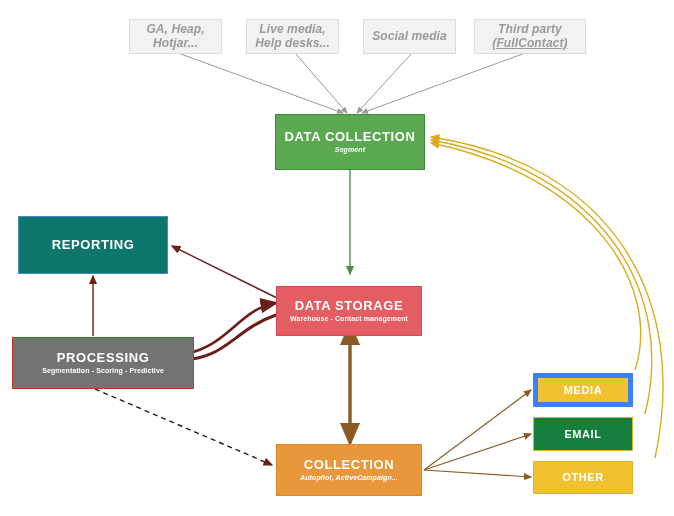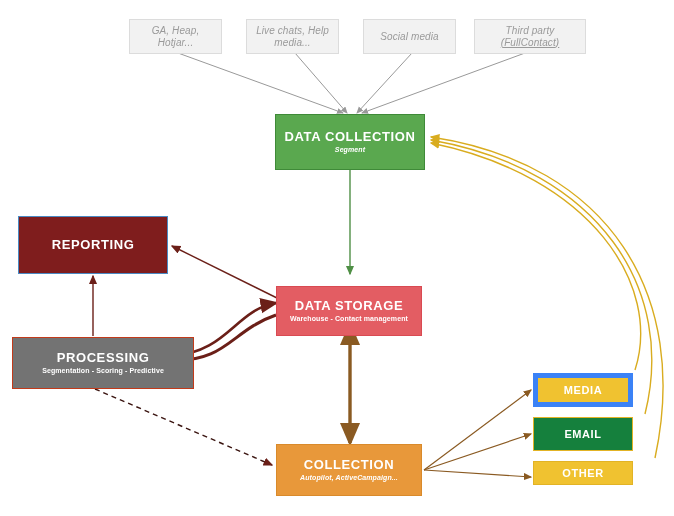--- a/index.html
+++ b/index.html
@@ -30,25 +30,25 @@
     flex-direction: column;
     align-items: center;
     justify-content: center;
     text-align: center;
     line-height: 1.15;
   }
   .src-node {
     background: #f2f2f2;
     border: 1px solid #dcdcdc;
     color: #9a9a9a;
-    font-size: 10px;
+    font-size: 12px;
     font-style: italic;
-    font-weight: normal;
+    font-weight: bold;
     letter-spacing: 0.1px;
-    padding: 11px 4px;
+    padding: 4px 4px;
   }
   .src-node .underline {
     text-decoration: underline;
   }
   .stage {
     color: #ffffff;
   }
   .stage .title {
     font-size: 13px;
     font-weight: bold;
@@ -123,35 +123,35 @@
 
     <path d="M635,370 C662,286 592,176 431,143" stroke="#d9ac1f" stroke-width="1.4" fill="none" marker-end="url(#ar-yellow)"></path>
     <path d="M645,414 C676,290 600,170 431,140" stroke="#d9ac1f" stroke-width="1.4" fill="none" marker-end="url(#ar-yellow)"></path>
     <path d="M655,458 C690,296 610,164 431,137" stroke="#d9ac1f" stroke-width="1.4" fill="none" marker-end="url(#ar-yellow)"></path>
   </svg>
 
   <div class="node src-node" style="left:129px; top:19px; width:93px; height:35px;">
     <span>GA, Heap, Hotjar...</span>
   </div>
   <div class="node src-node" style="left:246px; top:19px; width:93px; height:35px;">
-    <span>Live chats, Help media...</span>
+    <span>Live media, Help desks...</span>
   </div>
-  <div class="node src-node" style="left:363px; top:19px; width:93px; height:35px;justify-content:flex-end;">
+  <div class="node src-node" style="left:363px; top:19px; width:93px; height:35px;">
     <span>Social media</span>
   </div>
   <div class="node src-node" style="left:474px; top:19px; width:112px; height:35px;">
     <span><span>Third party </span><span class="underline">(FullContact)</span></span>
   </div>
 
   <div class="node stage collection" style="left:275px; top:114px; width:150px; height:56px; background:#5aa84f; border:1px solid #3f8a38;">
     <div class="title">DATA COLLECTION</div>
     <div class="subtitle">Segment</div>
   </div>
 
-  <div class="node stage reporting" style="left:18px; top:216px; width:150px; height:58px; background:#7f1d1d; border:1px solid #4a8ac4;">
+  <div class="node stage reporting" style="left:18px; top:216px; width:150px; height:58px; background:#0f766e; border:1px solid #4a8ac4;">
     <div class="title">REPORTING</div>
   </div>
 
   <div class="node stage storage" style="left:276px; top:286px; width:146px; height:50px; background:#e35d63; border:1px solid #d94a52;">
     <div class="title">DATA STORAGE</div>
     <div class="subtitle">Warehouse - Contact management</div>
   </div>
 
   <div class="node stage processing" style="left:12px; top:337px; width:182px; height:52px; background:#737373; border:1px solid #c23a1a;">
     <div class="title">PROCESSING</div>
@@ -162,17 +162,17 @@
     <div class="title">COLLECTION</div>
     <div class="subtitle">Autopilot, ActiveCampaign...</div>
   </div>
 
   <div class="node out-node" style="left:533px; top:373px; width:100px; height:34px; background:#f0c230; border:5px solid #3b82f6;">
     <span>MEDIA</span>
   </div>
   <div class="node out-node" style="left:533px; top:417px; width:100px; height:34px; background:#15803d; border:1px solid #e2b325;">
     <span>EMAIL</span>
   </div>
-  <div class="node out-node" style="left:533px; top:461px; width:100px; height:24px; background:#f0c230; border:1px solid #e2b325;">
+  <div class="node out-node" style="left:533px; top:461px; width:100px; height:33px; background:#f0c230; border:1px solid #e2b325;">
     <span>OTHER</span>
   </div>
 
 </div>
 
 </body></html>

